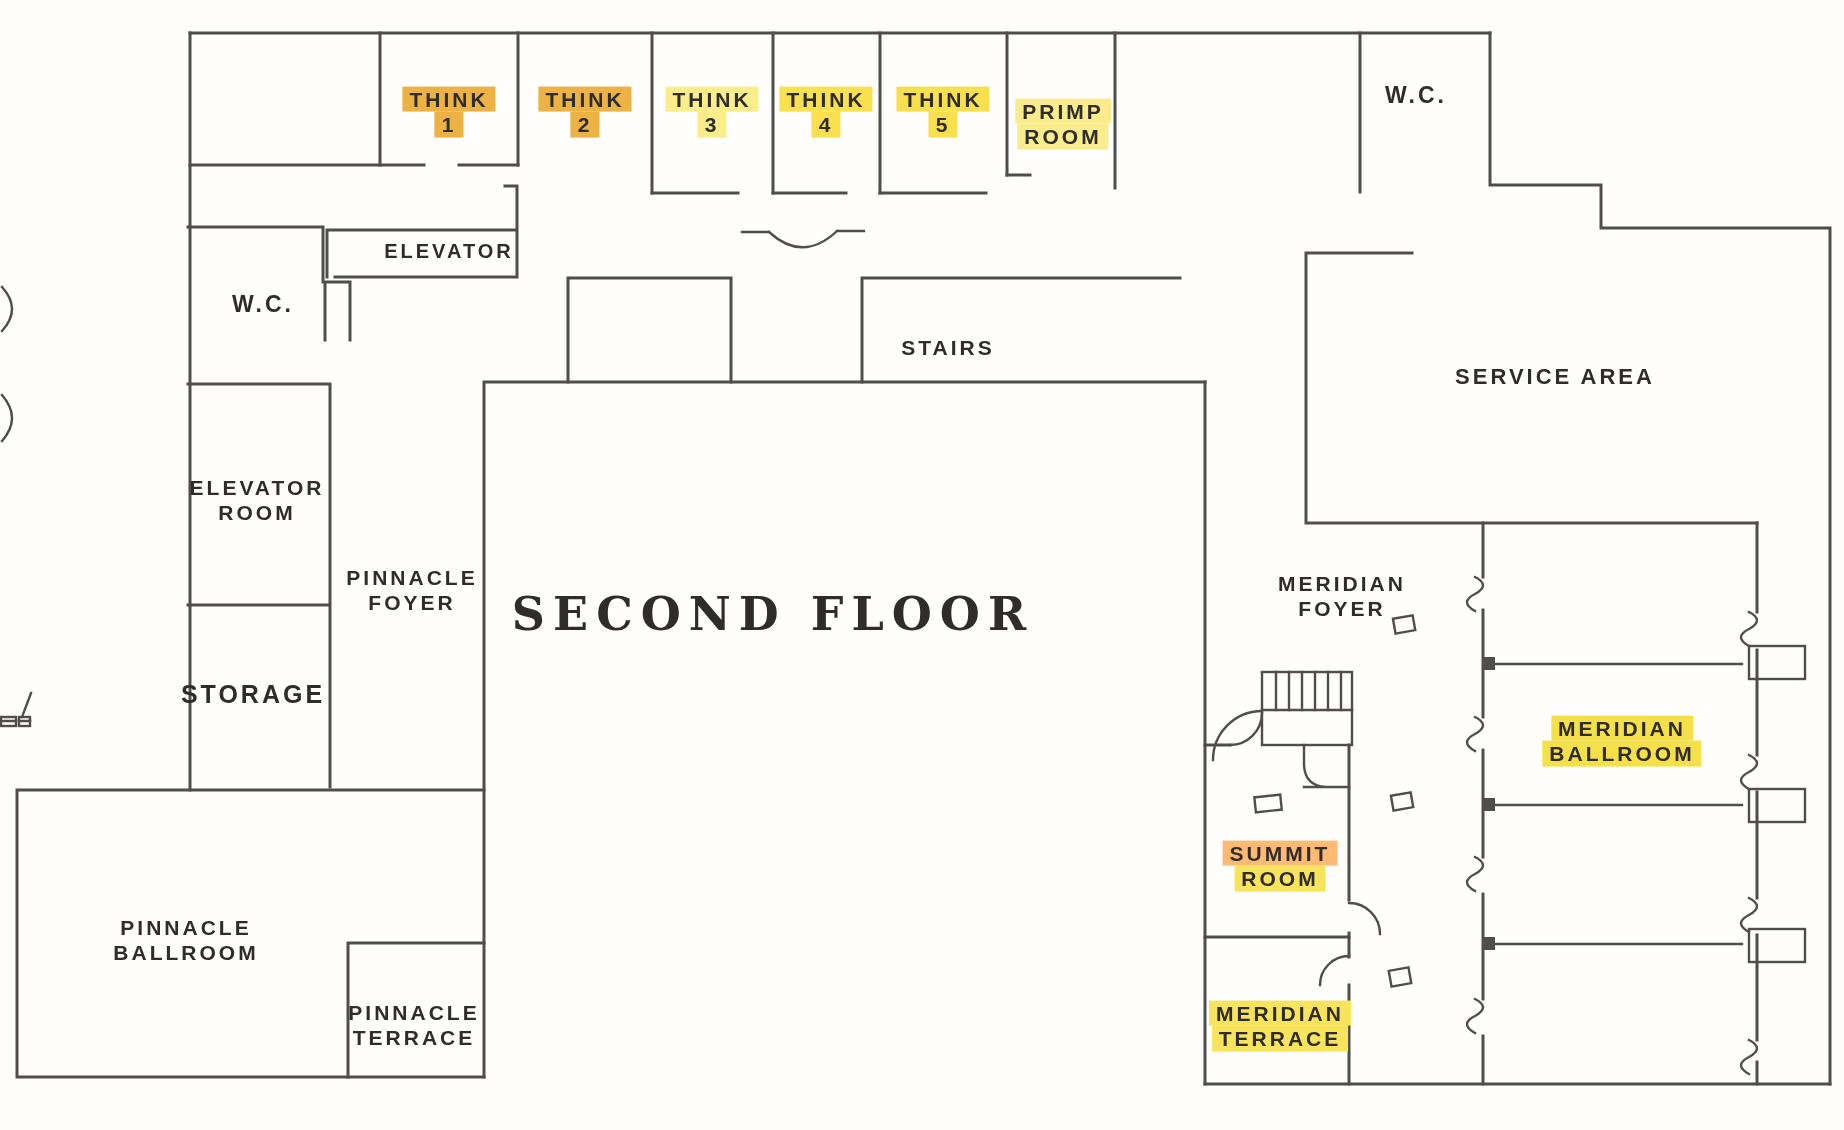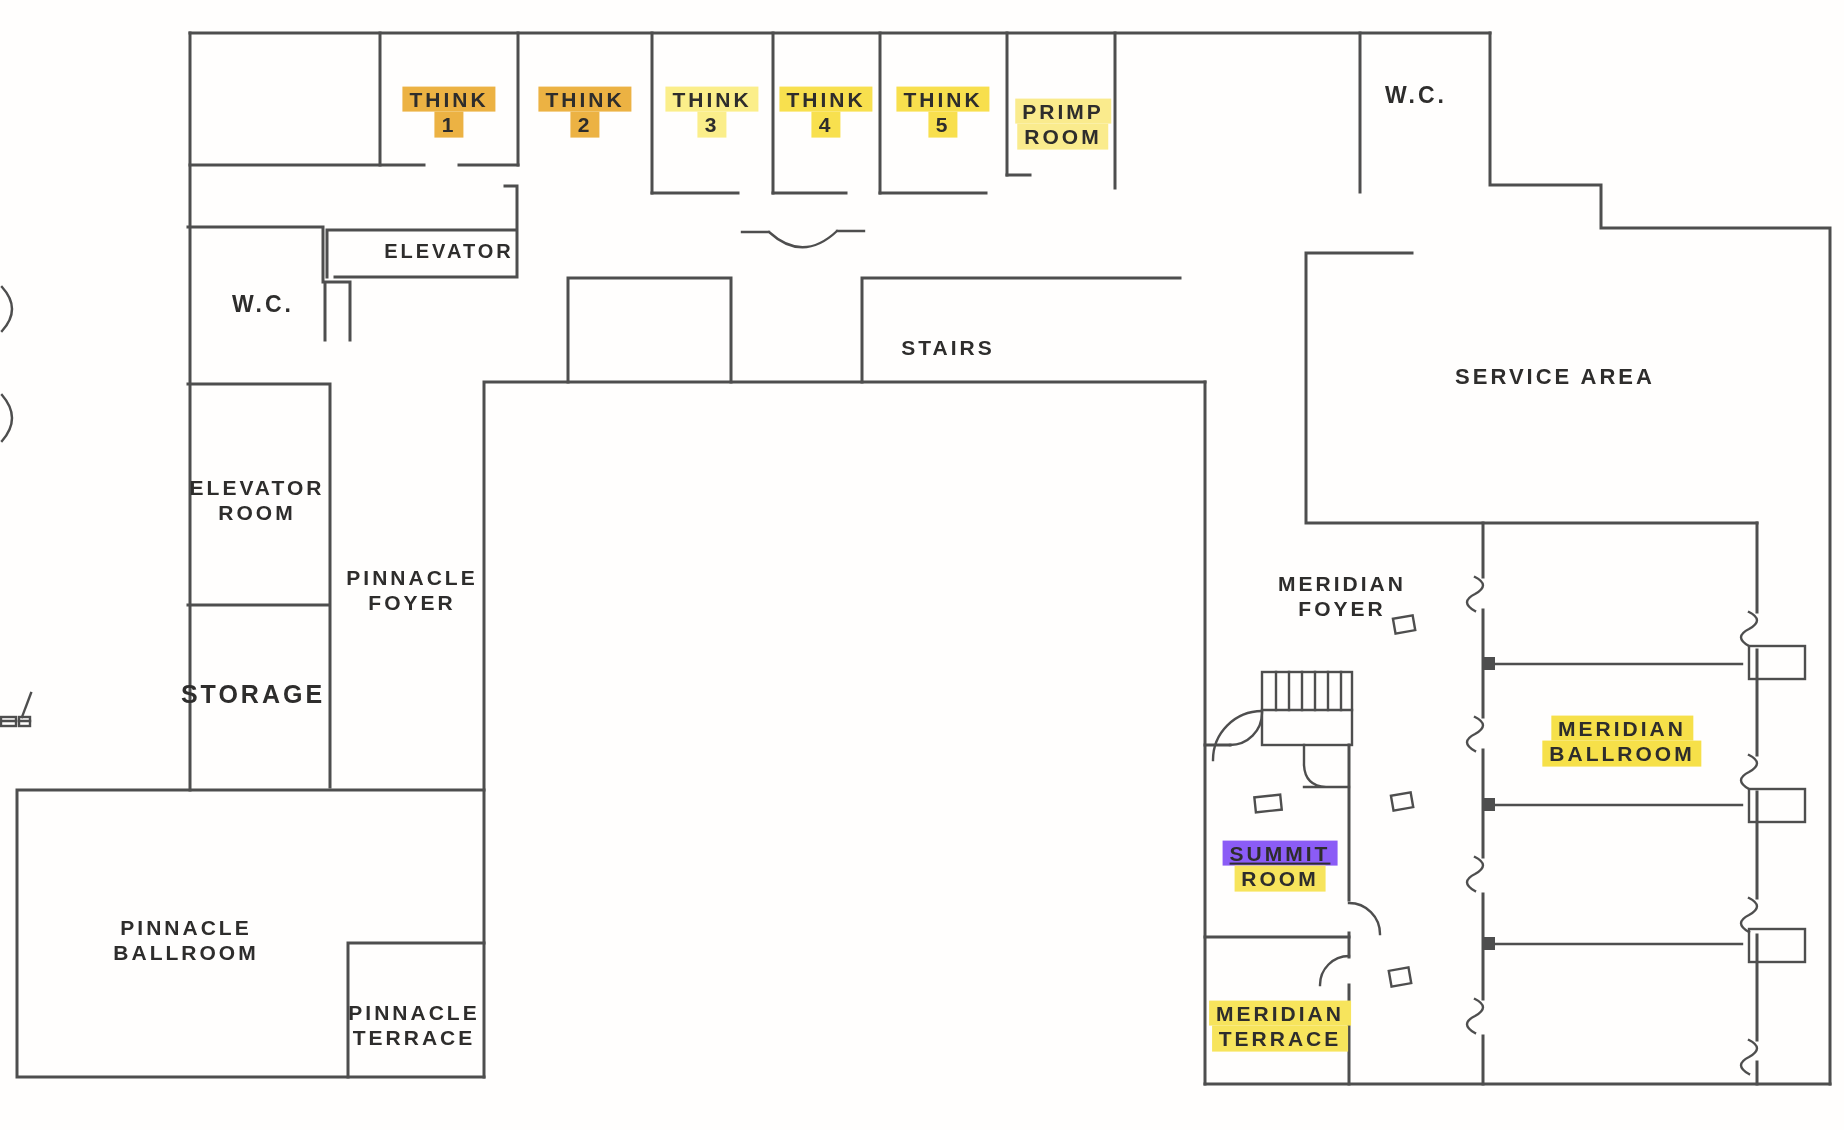--- a/index.html
+++ b/index.html
@@ -138,20 +138,23 @@
 
     <g class="walls thin">
       <path d="M31,693 L22,717"></path>
       <rect x="1" y="717" width="15" height="9"></rect>
       <rect x="19" y="717" width="11" height="9"></rect>
       <path d="M1,721 H16 M19,721 H30"></path>
     </g>
   </svg>
 
   <div id="labels">
+      <div class="room-label serif" style="left: 773px; top: 614px; font-size: 46px;">
+        <span>SECOND FLOOR</span>
+      </div>
       <div class="room-label" style="left: 449px; top: 112px; font-size: 21px;">
         <span style="background: rgb(236, 178, 67);">THINK</span>
         <span style="background: rgb(236, 178, 67);">1</span>
       </div>
       <div class="room-label" style="left: 585px; top: 112px; font-size: 21px;">
         <span style="background: rgb(236, 178, 67);">THINK</span>
         <span style="background: rgb(236, 178, 67);">2</span>
       </div>
       <div class="room-label" style="left: 712px; top: 112px; font-size: 21px;">
         <span style="background: rgb(251, 238, 138);">THINK</span>
@@ -197,21 +200,21 @@
       </div>
       <div class="room-label" style="left: 1342px; top: 596px; font-size: 21px;">
         <span>MERIDIAN</span>
         <span>FOYER</span>
       </div>
       <div class="room-label" style="left: 1622px; top: 741px; font-size: 21px;">
         <span style="background: rgb(246, 224, 73);">MERIDIAN</span>
         <span style="background: rgb(246, 224, 73);">BALLROOM</span>
       </div>
       <div class="room-label" style="left: 1280px; top: 866px; font-size: 21px;">
-        <span style="background: #8b5cf6; text-decoration: underline;">SUMMIT</span>
+        <span style="background: #fdba74;">SUMMIT</span>
         <span style="background: rgb(247, 228, 92);">ROOM</span>
       </div>
       <div class="room-label" style="left: 1280px; top: 1026px; font-size: 21px;">
         <span style="background: rgb(247, 228, 92);">MERIDIAN</span>
         <span style="background: rgb(247, 228, 92);">TERRACE</span>
       </div>
       <div class="room-label" style="left: 186px; top: 940px; font-size: 21px;">
         <span>PINNACLE</span>
         <span>BALLROOM</span>
       </div>

